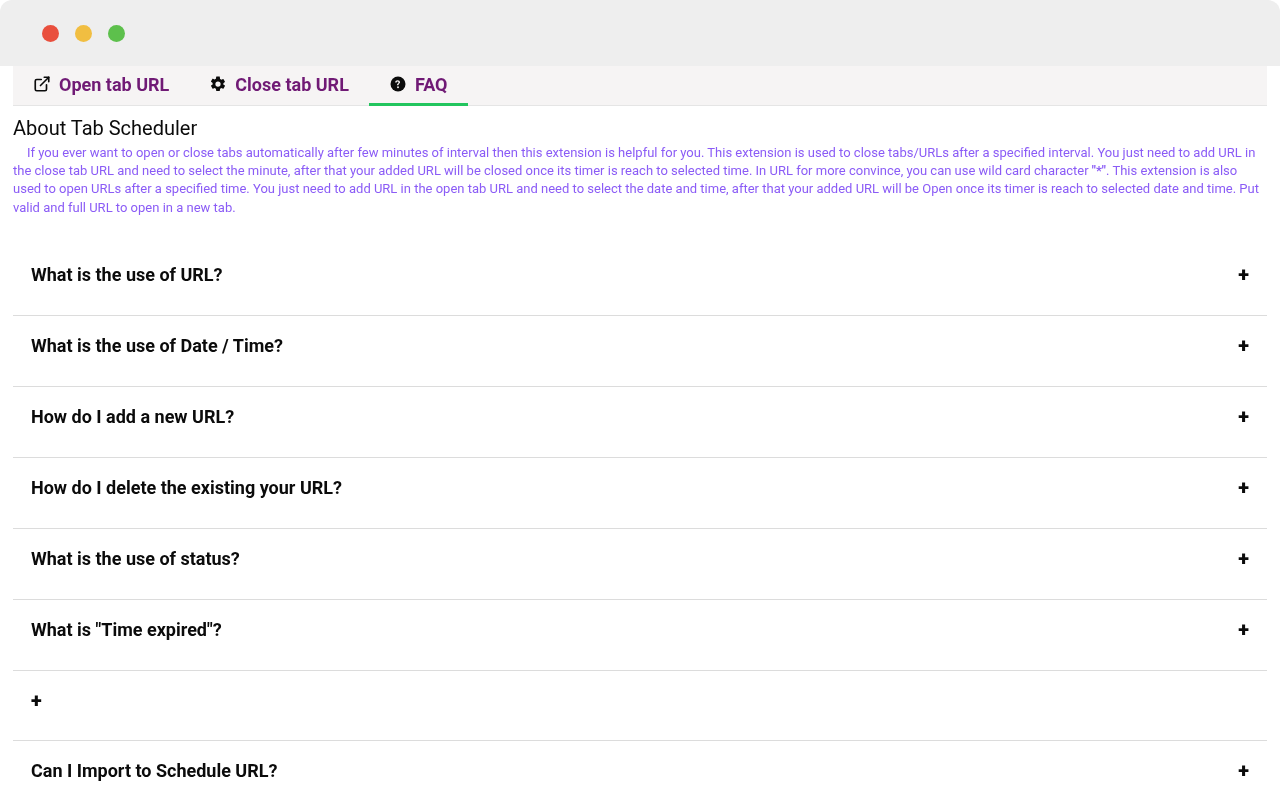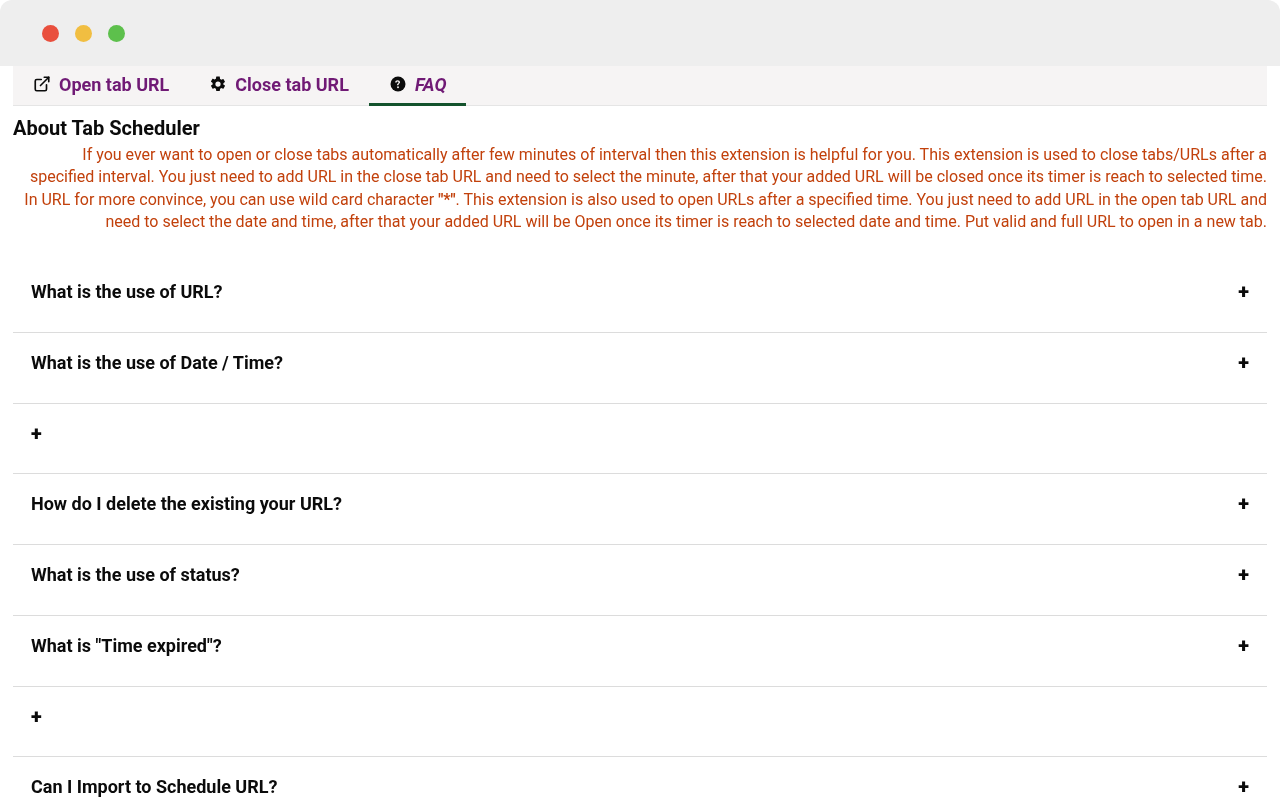--- a/index.html
+++ b/index.html
@@ -51,46 +51,44 @@
       gap: 8px;
       padding: 0 20px;
       height: 40px;
       font-weight: 700;
       font-size: 18px;
       color: #701a75;
       cursor: pointer;
       border-bottom: 3px solid transparent;
     }
     .tab.active {
-      border-bottom: 3px solid #14532d;
-      font-style: italic;
+      border-bottom: 3px solid #22c55e;
     }
     .tab .icon {
       width: 18px;
       height: 18px;
       display: inline-flex;
       align-items: center;
       justify-content: center;
     }
 
     .about-section {
       padding: 10px 0 18px 0;
     }
     .about-title {
       font-size: 20px;
-      font-weight: 700;
+      font-weight: 400;
       color: #0b0b0b;
       margin-bottom: 4px;
     }
     .about-text {
-      font-size: 16px;
+      font-size: 13px;
       line-height: 1.4;
-      color: #c2410c;
+      color: #8b5cf6;
       text-indent: 14px;
-      text-align: right;
     }
     .about-text .wildcard {
       font-weight: 700;
     }
 
     .faq-list {
       margin-top: 10px;
     }
     .faq-item {
       display: flex;
@@ -168,20 +166,21 @@
       <span class="faq-question">What is the use of URL?</span>
       <span class="faq-expand">+</span>
     </div>
 
     <div class="faq-item">
       <span class="faq-question">What is the use of Date / Time?</span>
       <span class="faq-expand">+</span>
     </div>
 
     <div class="faq-item">
+      <span class="faq-question">How do I add a new URL?</span>
       <span class="faq-expand">+</span>
     </div>
 
     <div class="faq-item">
       <span class="faq-question">How do I delete the existing your URL?</span>
       <span class="faq-expand">+</span>
     </div>
 
     <div class="faq-item">
       <span class="faq-question">What is the use of status?</span>

